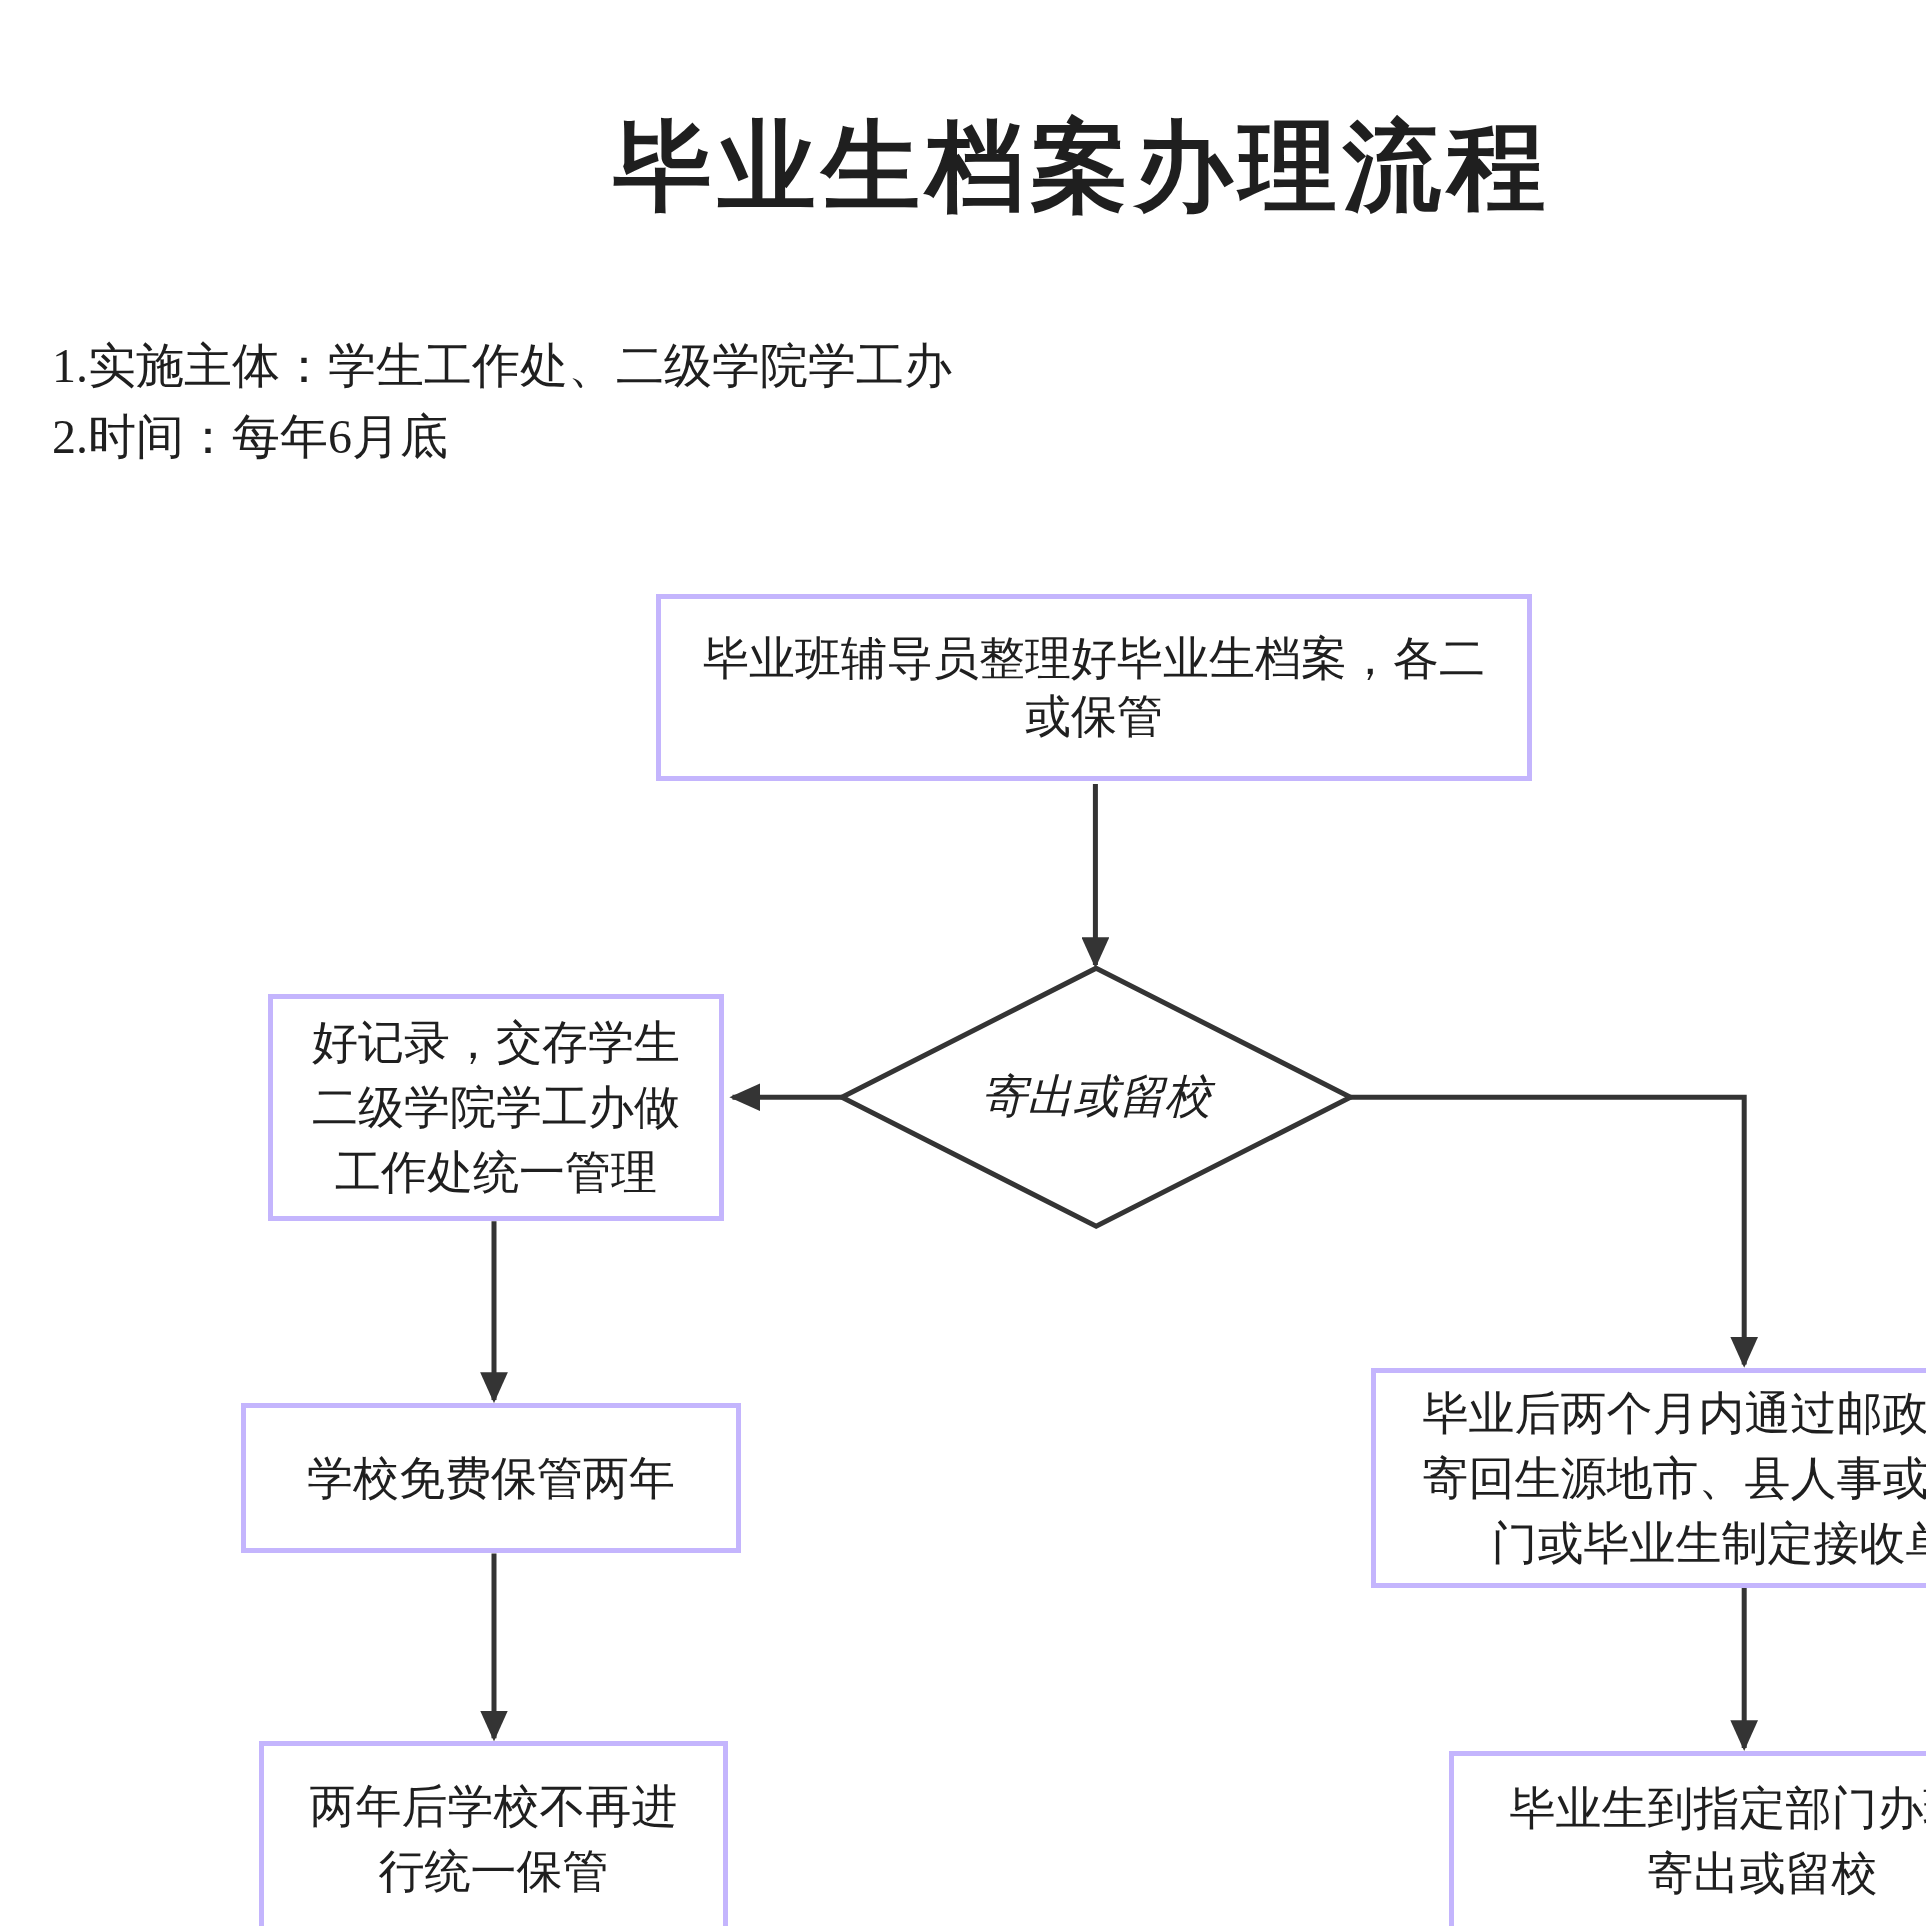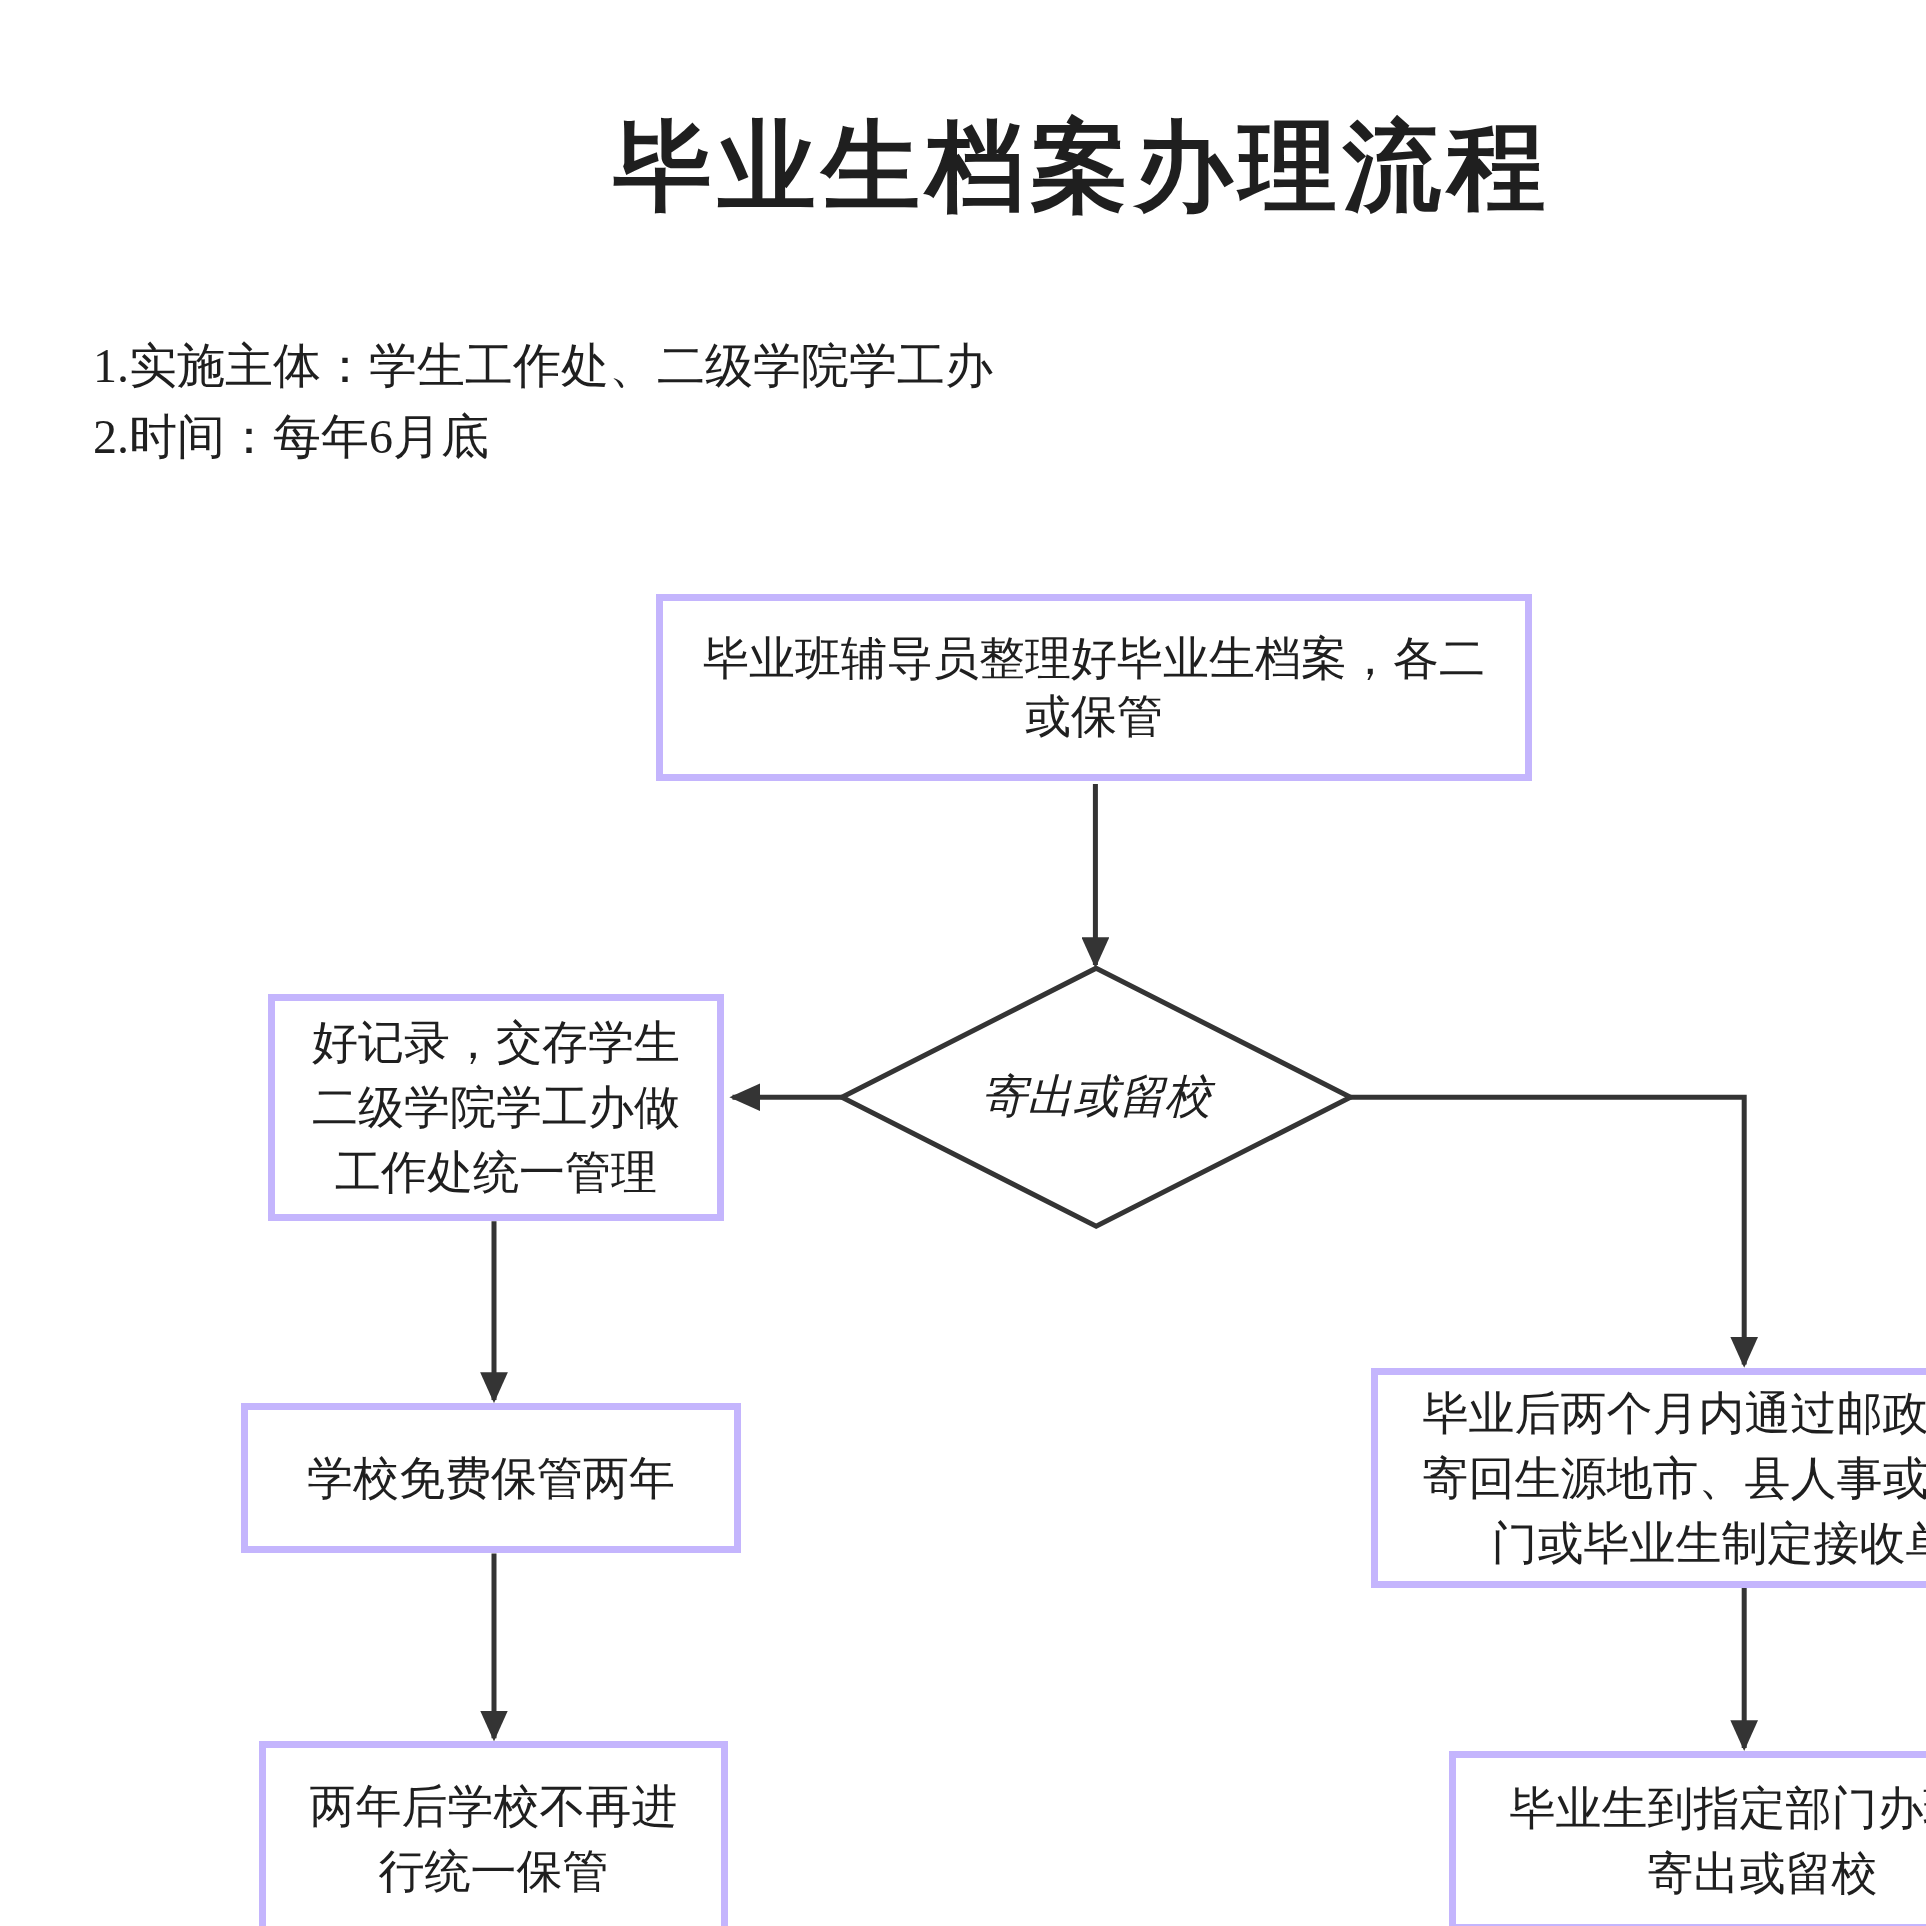--- a/index.html
+++ b/index.html
@@ -35,25 +35,24 @@
     line-height: 1.05;
     white-space: nowrap;
   }
   .notes {
     position: absolute;
     left: 52px;
     top: 330px;
     font-size: 48px;
     line-height: 71px;
     white-space: nowrap;
-    margin-left: 41px;
   }
   .box {
     position: absolute;
-    border: 7px solid #c4b5fd;
+    border: 5px solid #c4b5fd;
     background: #ffffff;
     box-sizing: border-box;
     display: flex;
     flex-direction: column;
     align-items: center;
     justify-content: center;
     text-align: center;
     font-size: 46px;
     line-height: 65px;
     white-space: nowrap;

